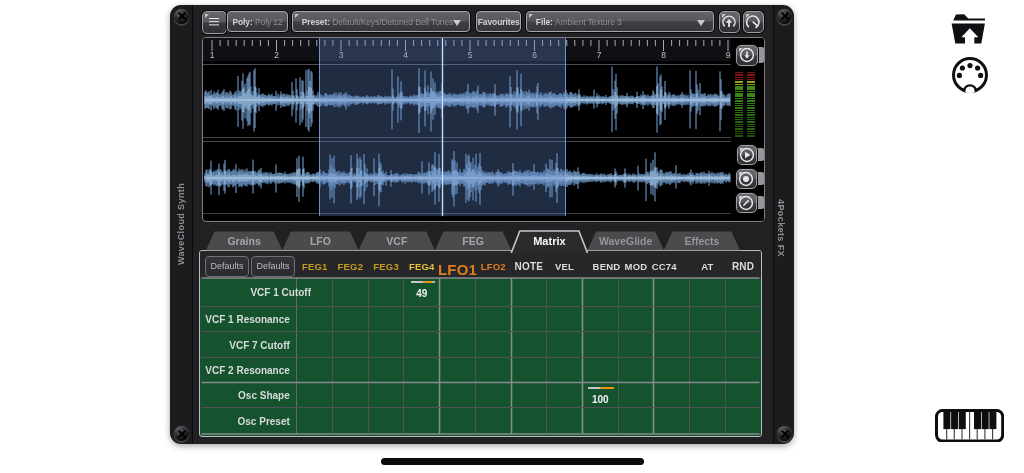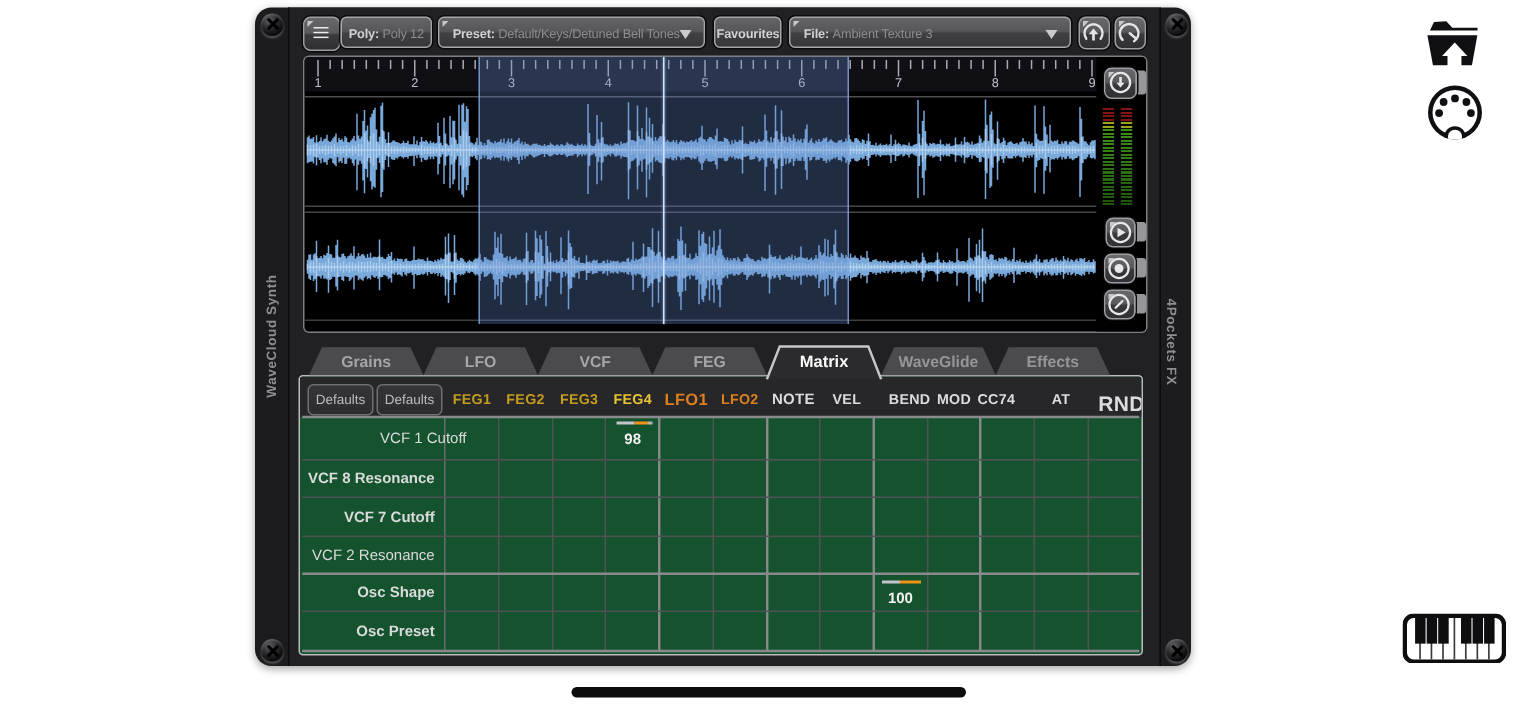--- a/index.html
+++ b/index.html
@@ -143,39 +143,39 @@
         <line x1="1.5" y1="131.5" x2="559.5" y2="131.5" stroke="#8a8a8e" stroke-width="1.6"></line>
         <line x1="1.5" y1="156.5" x2="559.5" y2="156.5" stroke="#515156" stroke-width="1"></line>
         <line x1="1.5" y1="183.0" x2="559.5" y2="183.0" stroke="#8a8a8e" stroke-width="1.6"></line>
       </svg>
     <div style="position:absolute;left:5px;top:4.5px;width:42px;height:19px;border:1px solid #6f6f75;border-radius:4px;background:linear-gradient(#353538,#2c2c2f);color:#bcbcc0;font-size:9px;display:flex;align-items:center;justify-content:center">Defaults</div>
     <div style="position:absolute;left:51px;top:4.5px;width:42px;height:19px;border:1px solid #6f6f75;border-radius:4px;background:linear-gradient(#353538,#2c2c2f);color:#bcbcc0;font-size:9px;display:flex;align-items:center;justify-content:center">Defaults</div>
     <div style="position:absolute;left:114.7px;top:10px;width:40px;margin-left:-20px;text-align:center;font-size:9.5px;font-weight:bold;color:#c49d1e;letter-spacing:0.2px">FEG1</div>
       <div style="position:absolute;left:150.4px;top:10px;width:40px;margin-left:-20px;text-align:center;font-size:9.5px;font-weight:bold;color:#c49d1e;letter-spacing:0.2px">FEG2</div>
       <div style="position:absolute;left:186.1px;top:10px;width:40px;margin-left:-20px;text-align:center;font-size:9.5px;font-weight:bold;color:#c49d1e;letter-spacing:0.2px">FEG3</div>
       <div style="position:absolute;left:221.8px;top:10px;width:40px;margin-left:-20px;text-align:center;font-size:9.5px;font-weight:bold;color:#e8c433;letter-spacing:0.2px">FEG4</div>
-      <div style="position:absolute;left:257.5px;top:10px;width:40px;margin-left:-20px;text-align:center;font-size:11px;font-weight:bold;color:#dd7f1d;letter-spacing:0.2px">LFO1</div>
+      <div style="position:absolute;left:257.5px;top:10px;width:40px;margin-left:-20px;text-align:center;font-size:15px;font-weight:bold;color:#dd7f1d;letter-spacing:0.2px">LFO1</div>
       <div style="position:absolute;left:293.2px;top:10px;width:40px;margin-left:-20px;text-align:center;font-size:9.5px;font-weight:bold;color:#dd7f1d;letter-spacing:0.2px">LFO2</div>
       <div style="position:absolute;left:328.9px;top:10px;width:40px;margin-left:-20px;text-align:center;font-size:10px;font-weight:bold;color:#dcdcde;letter-spacing:0.2px">NOTE</div>
       <div style="position:absolute;left:364.6px;top:10px;width:40px;margin-left:-20px;text-align:center;font-size:9.5px;font-weight:bold;color:#dcdcde;letter-spacing:0.2px">VEL</div>
       <div style="position:absolute;left:400.3px;top:10px;width:40px;margin-left:-20px;text-align:right;font-size:9.5px;font-weight:bold;color:#dcdcde;letter-spacing:0.2px">BEND</div>
       <div style="position:absolute;left:436.0px;top:10px;width:40px;margin-left:-20px;text-align:center;font-size:9.5px;font-weight:bold;color:#dcdcde;letter-spacing:0.2px">MOD</div>
       <div style="position:absolute;left:471.7px;top:10px;width:40px;margin-left:-20px;font-size:9.5px;font-weight:bold;color:#dcdcde;letter-spacing:0.2px">CC74</div>
       <div style="position:absolute;left:507.4px;top:10px;width:40px;margin-left:-20px;text-align:center;font-size:9.5px;font-weight:bold;color:#dcdcde;letter-spacing:0.2px">AT</div>
-      <div style="position:absolute;left:543.1px;top:10px;width:40px;margin-left:-20px;text-align:right;font-size:14px;font-weight:bold;color:#dcdcde;letter-spacing:0.2px">RND</div>
-    <div style="position:absolute;left:0;top:41.2px;width:111px;text-align:right;font-size:10px;font-weight:normal;color:#dadadc;line-height:11px;margin-top:-5.5px;white-space:nowrap">VCF 1 Cutoff</div>
-      <div style="position:absolute;left:0;top:68.2px;width:89.8px;text-align:right;font-size:10px;font-weight:bold;color:#dadadc;line-height:11px;margin-top:-5.5px;white-space:nowrap">VCF 8 Resonance</div>
+      <div style="position:absolute;left:543.1px;top:10px;width:40px;margin-left:-20px;text-align:center;font-size:10px;font-weight:bold;color:#dcdcde;letter-spacing:0.2px">RND</div>
+    <div style="position:absolute;left:0;top:41.2px;width:111px;text-align:right;font-size:10px;font-weight:bold;color:#dadadc;line-height:11px;margin-top:-5.5px;white-space:nowrap">VCF 1 Cutoff</div>
+      <div style="position:absolute;left:0;top:68.2px;width:89.8px;text-align:right;font-size:10px;font-weight:bold;color:#dadadc;line-height:11px;margin-top:-5.5px;white-space:nowrap">VCF 1 Resonance</div>
       <div style="position:absolute;left:0;top:94.0px;width:89.8px;text-align:right;font-size:10px;font-weight:bold;color:#dadadc;line-height:11px;margin-top:-5.5px;white-space:nowrap">VCF 7 Cutoff</div>
-      <div style="position:absolute;left:0;top:119.2px;width:89.8px;text-align:right;font-size:10px;font-weight:normal;color:#dadadc;line-height:11px;margin-top:-5.5px;white-space:nowrap">VCF 2 Resonance</div>
+      <div style="position:absolute;left:0;top:119.2px;width:89.8px;text-align:right;font-size:10px;font-weight:bold;color:#dadadc;line-height:11px;margin-top:-5.5px;white-space:nowrap">VCF 2 Resonance</div>
       <div style="position:absolute;left:0;top:144.2px;width:89.8px;text-align:right;font-size:10px;font-weight:bold;color:#dadadc;line-height:11px;margin-top:-5.5px;white-space:nowrap">Osc Shape</div>
       <div style="position:absolute;left:0;top:170.0px;width:89.8px;text-align:right;font-size:10px;font-weight:bold;color:#dadadc;line-height:11px;margin-top:-5.5px;white-space:nowrap">Osc Preset</div>
     <div style="position:absolute;left:211.4px;top:30px;width:11.5px;height:2px;background:#c4c4cc"></div>
       <div style="position:absolute;left:222.9px;top:30px;width:9.5px;height:2px;background:#ef9419"></div>
       <div style="position:absolute;left:232.4px;top:30px;width:2.5px;height:2px;background:#b4b4bc"></div>
-      <div style="position:absolute;left:221.8px;top:37px;width:40px;margin-left:-20px;text-align:center;font-size:10px;font-weight:bold;color:#f2f2f4">98</div>
+      <div style="position:absolute;left:221.8px;top:37px;width:40px;margin-left:-20px;text-align:center;font-size:10px;font-weight:bold;color:#f2f2f4">49</div>
       <div style="position:absolute;left:388.1px;top:136px;width:12px;height:2px;background:#c4c4cc"></div>
       <div style="position:absolute;left:400.1px;top:136px;width:14px;height:2px;background:#ef9419"></div>
       <div style="position:absolute;left:400.3px;top:143px;width:40px;margin-left:-20px;text-align:center;font-size:10px;font-weight:bold;color:#f2f2f4">100</div>
   </div>
 
   <svg width="561" height="23" style="position:absolute;left:31.5px;top:225px">
       <polygon points="4.0,20.2 12.6,1.5 71.7,1.5 80.3,20.2" fill="#4b4b4e"></polygon>
       <text x="42.1" y="14.6" font-size="10.5" font-weight="bold" fill="#a6a6aa" text-anchor="middle" font-family="Liberation Sans, sans-serif">Grains</text>
       <polygon points="80.3,20.2 88.9,1.5 148.0,1.5 156.6,20.2" fill="#4b4b4e"></polygon>
       <text x="118.4" y="14.6" font-size="10.5" font-weight="bold" fill="#a6a6aa" text-anchor="middle" font-family="Liberation Sans, sans-serif">LFO</text>

